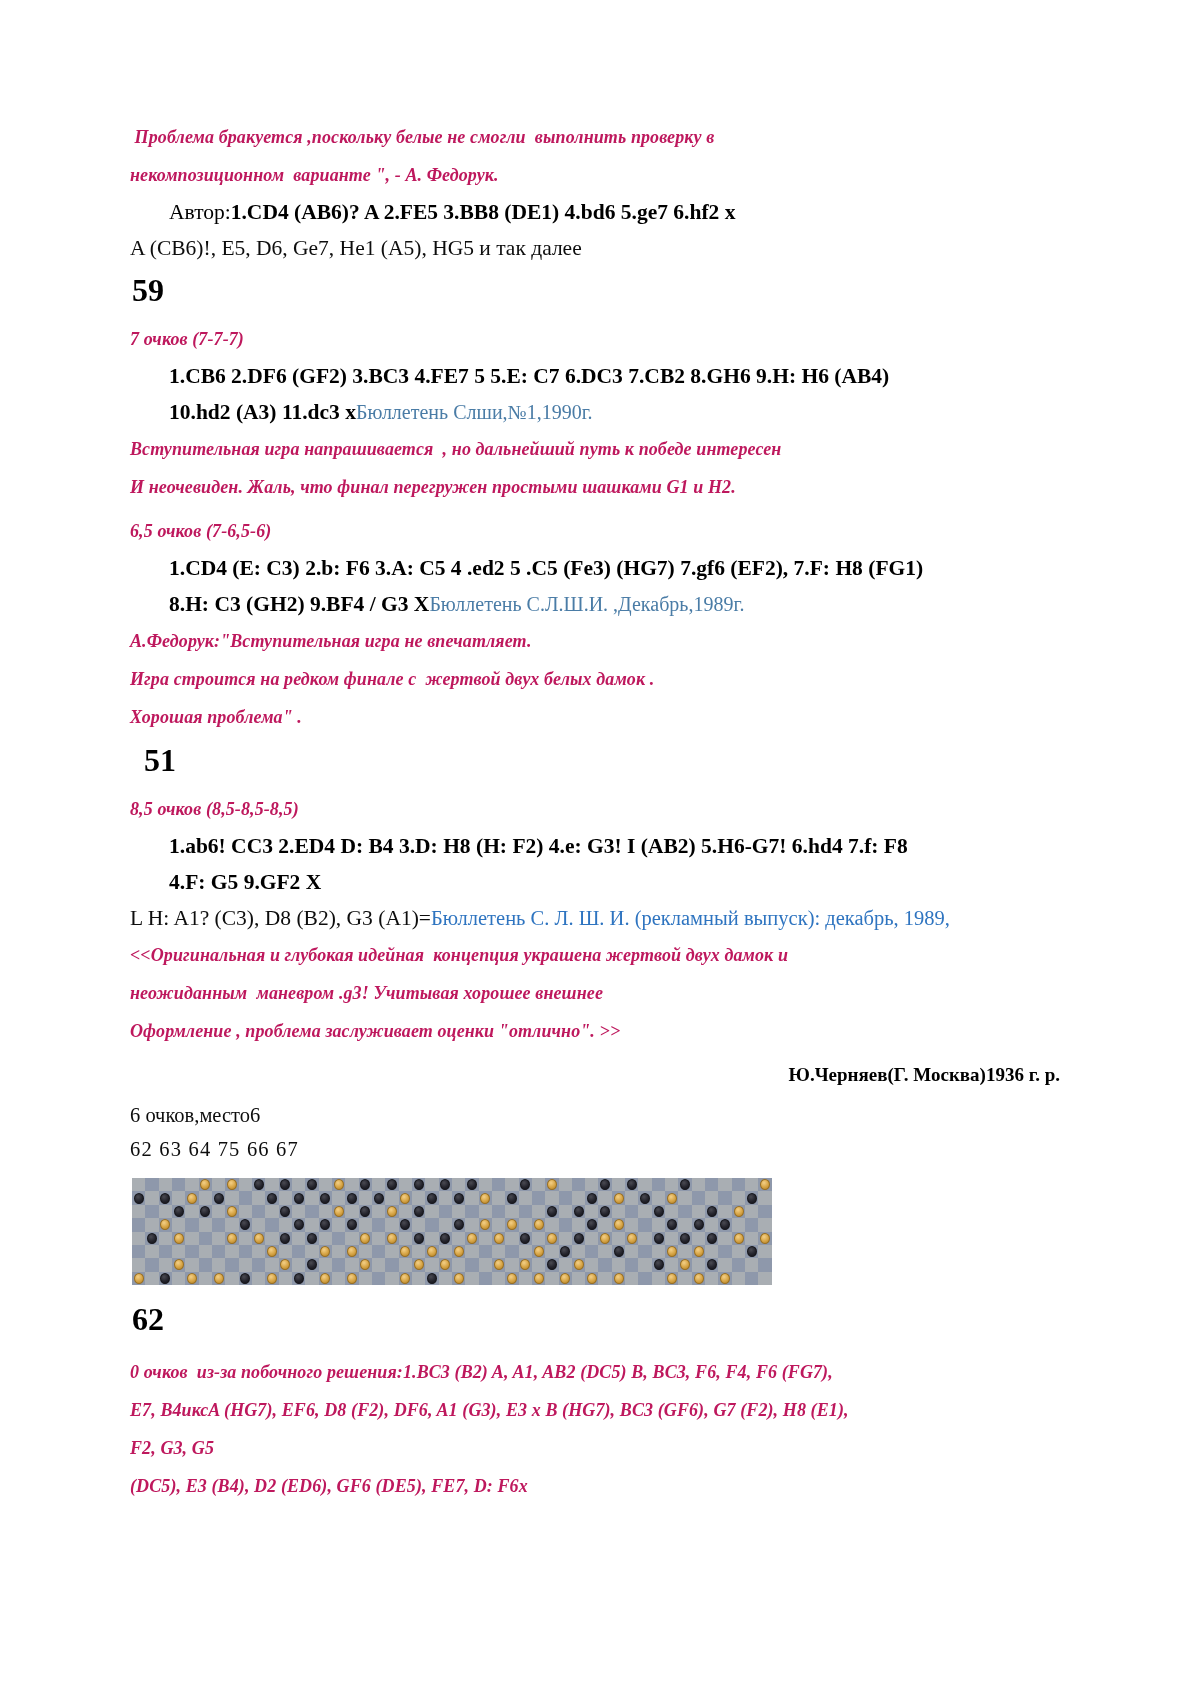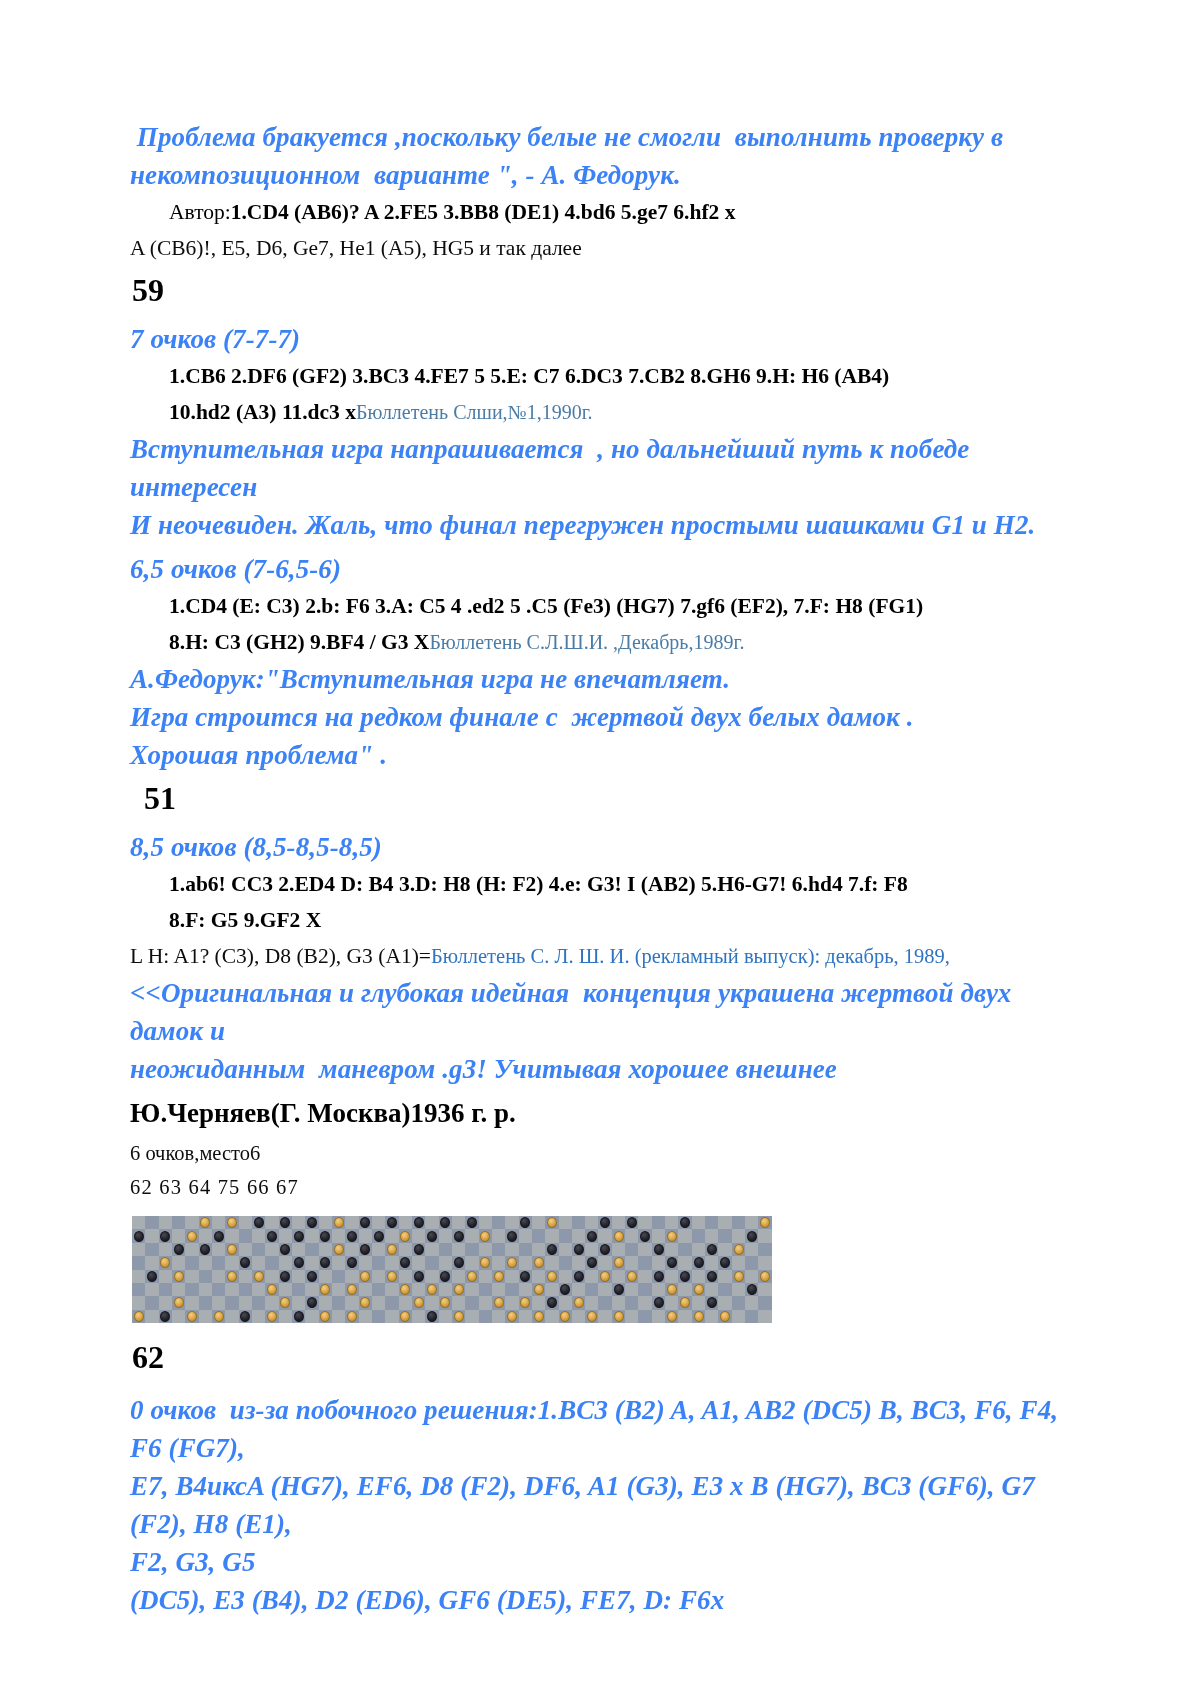--- a/index.html
+++ b/index.html
@@ -24,24 +24,24 @@
     box-sizing: border-box;
     padding: 118px 130px 0 130px;
   }
   .line {
     margin: 0;
     padding: 0;
     white-space: pre-wrap;
   }
   
   .cmt {
-    color: #3b82f6;
+    color: #be185d;
     font-style: italic;
     font-weight: bold;
-    font-size: 27px;
+    font-size: 18px;
     line-height: 38px;
     letter-spacing: 0.1px;
   }
   
   .plain {
     color: #0d0d0d;
     font-size: 21.5px;
     line-height: 36px;
     font-weight: normal;
   }
@@ -81,24 +81,25 @@
     font-size: 20.5px;
   }
   .src-line {
     color: #2e74c0;
     font-size: 20.5px;
     line-height: 36px;
   }
   
   .author-head {
     color: #000000;
-    font-size: 27px;
+    font-size: 19px;
     line-height: 46px;
     font-weight: bold;
     margin-top: 2px;
+    text-align: right;
   }
   .small-note {
     color: #0d0d0d;
     font-size: 20.5px;
     line-height: 34px;
   }
   .num-row {
     color: #0d0d0d;
     font-size: 20.5px;
     line-height: 34px;
@@ -167,24 +168,25 @@
   <p class="line moves">1.CD4 (E: C3) 2.b: F6 3.A: C5 4 .ed2 5 .C5 (Fe3) (HG7) 7.gf6 (EF2), 7.F: H8 (FG1)</p>
   <p class="line moves"><span>8.H: C3 (GH2) 9.BF4 / G3 X</span><span class="src">Бюллетень С.Л.Ш.И. ,Декабрь,1989г.</span></p>
   <p class="line cmt">А.Федорук:"Вступительная игра не впечатляет.</p>
   <p class="line cmt">Игра строится на редком финале с  жертвой двух белых дамок .</p>
   <p class="line cmt">Хорошая проблема" .</p>
 
   <p class="line prob-num indent">51</p>
   <div class="sp-6"></div>
   <p class="line cmt">8,5 очков (8,5-8,5-8,5)</p>
   <p class="line moves">1.ab6! CC3 2.ED4 D: B4 3.D: H8 (H: F2) 4.e: G3! I (AB2) 5.H6-G7! 6.hd4 7.f: F8</p>
-  <p class="line moves">8.F: G5 9.GF2 X</p>
+  <p class="line moves">4.F: G5 9.GF2 X</p>
   <p class="line plain"><span>L H: A1? (C3), D8 (B2), G3 (A1)=</span><span class="src-bright">Бюллетень С. Л. Ш. И. (рекламный выпуск): декабрь, 1989,</span></p>
   <p class="line cmt">&lt;&lt;Оригинальная и глубокая идейная  концепция украшена жертвой двух дамок и</p>
   <p class="line cmt">неожиданным  маневром .g3! Учитывая хорошее внешнее</p>
+  <p class="line cmt">Оформление , проблема заслуживает оценки "отлично". &gt;&gt;</p>
 
   <p class="line author-head">Ю.Черняев(Г. Москва)1936 г. р.</p>
   <p class="line small-note">6 очков,место6</p>
   <p class="line num-row">62 63 64 75 66 67</p>
 
   <div class="board-wrap">
     <div class="board-grid" id="board-grid">
         <div class="sq-l"></div>
         <div class="sq-d"></div>
         <div class="sq-l"></div>

